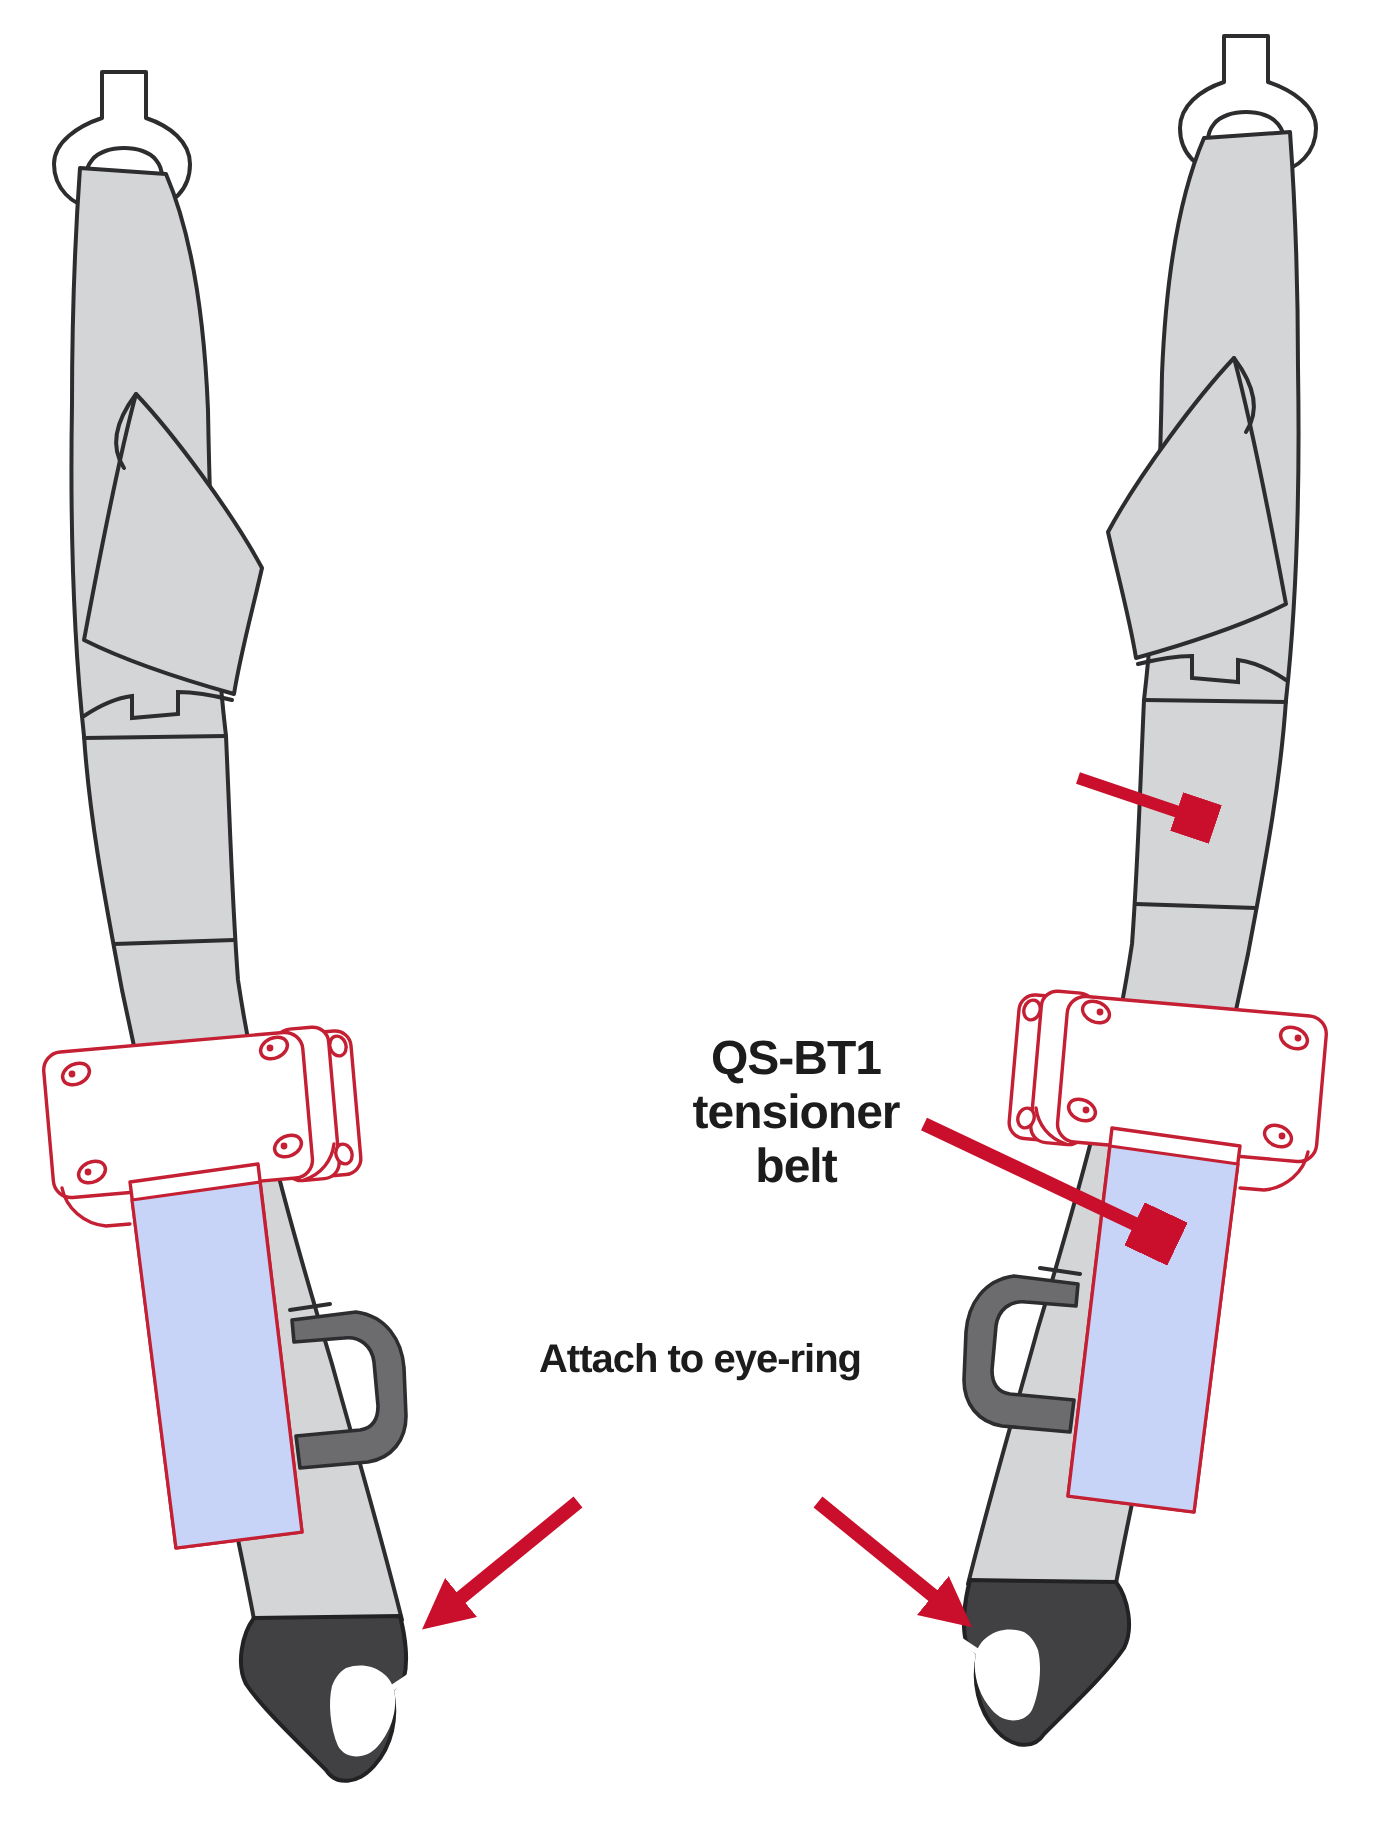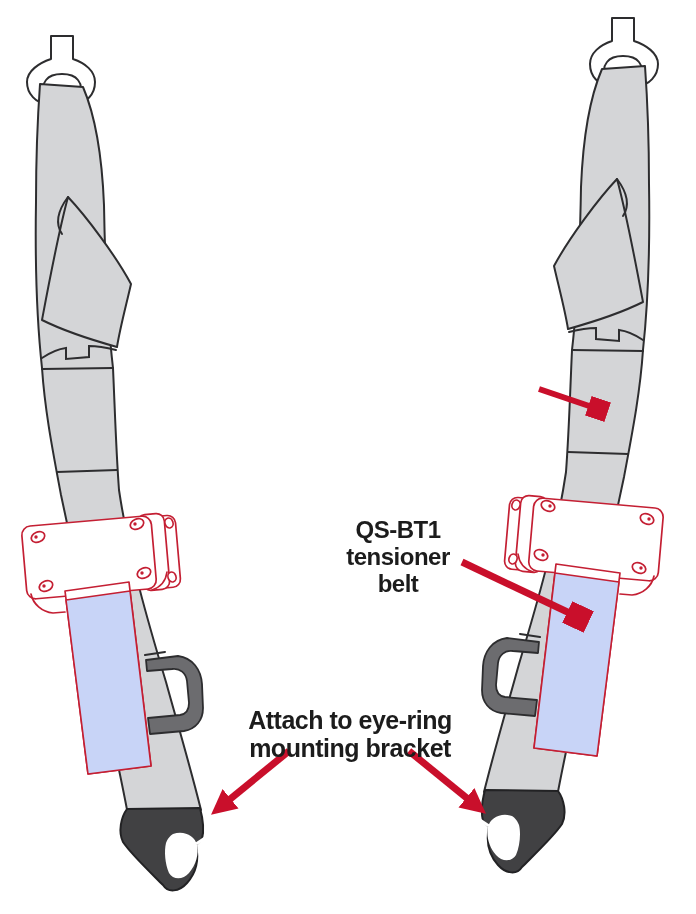--- a/index.html
+++ b/index.html
@@ -21,21 +21,21 @@
   }
   .diagram-svg{position:absolute;left:0;top:0;}
   .label{
     position:absolute;text-align:center;color:var(--text);
     font-family:"Liberation Sans",sans-serif;font-weight:700;
     letter-spacing:-0.5px;
   }
   .label div{white-space:pre;}
   .label-seat-belt{left:283px;top:366px;width:320px;font-size:25px;line-height:29px;}
   .label-tensioner{left:298px;top:516px;width:200px;font-size:24px;line-height:27px;text-align:center;}
-  .label-attach{left:190px;top:666px;width:320px;font-size:25px;line-height:28px;margin-top:40px;}
+  .label-attach{left:190px;top:666px;width:320px;font-size:20px;line-height:28px;}
 
   
   .dk-stroke{stroke:var(--belt-outline);stroke-width:2;stroke-linejoin:round;}
   .white-part{fill:#ffffff;}
   .gray-part{fill:var(--belt-gray);}
   .line-only{fill:none;stroke:var(--belt-outline);stroke-width:2;stroke-linecap:round;}
   .red-part{stroke:var(--outline-red);stroke-width:1.7;fill:#ffffff;stroke-linejoin:round;}
   .red-line{stroke:var(--outline-red);stroke-width:1.7;fill:none;stroke-linecap:round;}
   .red-dot{fill:var(--outline-red);stroke:none;}
   .blue-part{fill:var(--tensioner-blue);stroke:var(--outline-red);stroke-width:1.6;stroke-linejoin:round;}
@@ -137,16 +137,15 @@
 
 
   <div class="label label-tensioner">
     <div>QS-BT1</div>
     <div>tensioner</div>
     <div>belt</div>
   </div>
 
   <div class="label label-attach">
     <div>Attach to eye-ring</div>
-    <div>mounting bracket</div>
   </div>
 
 </div>
 
 </body></html>

